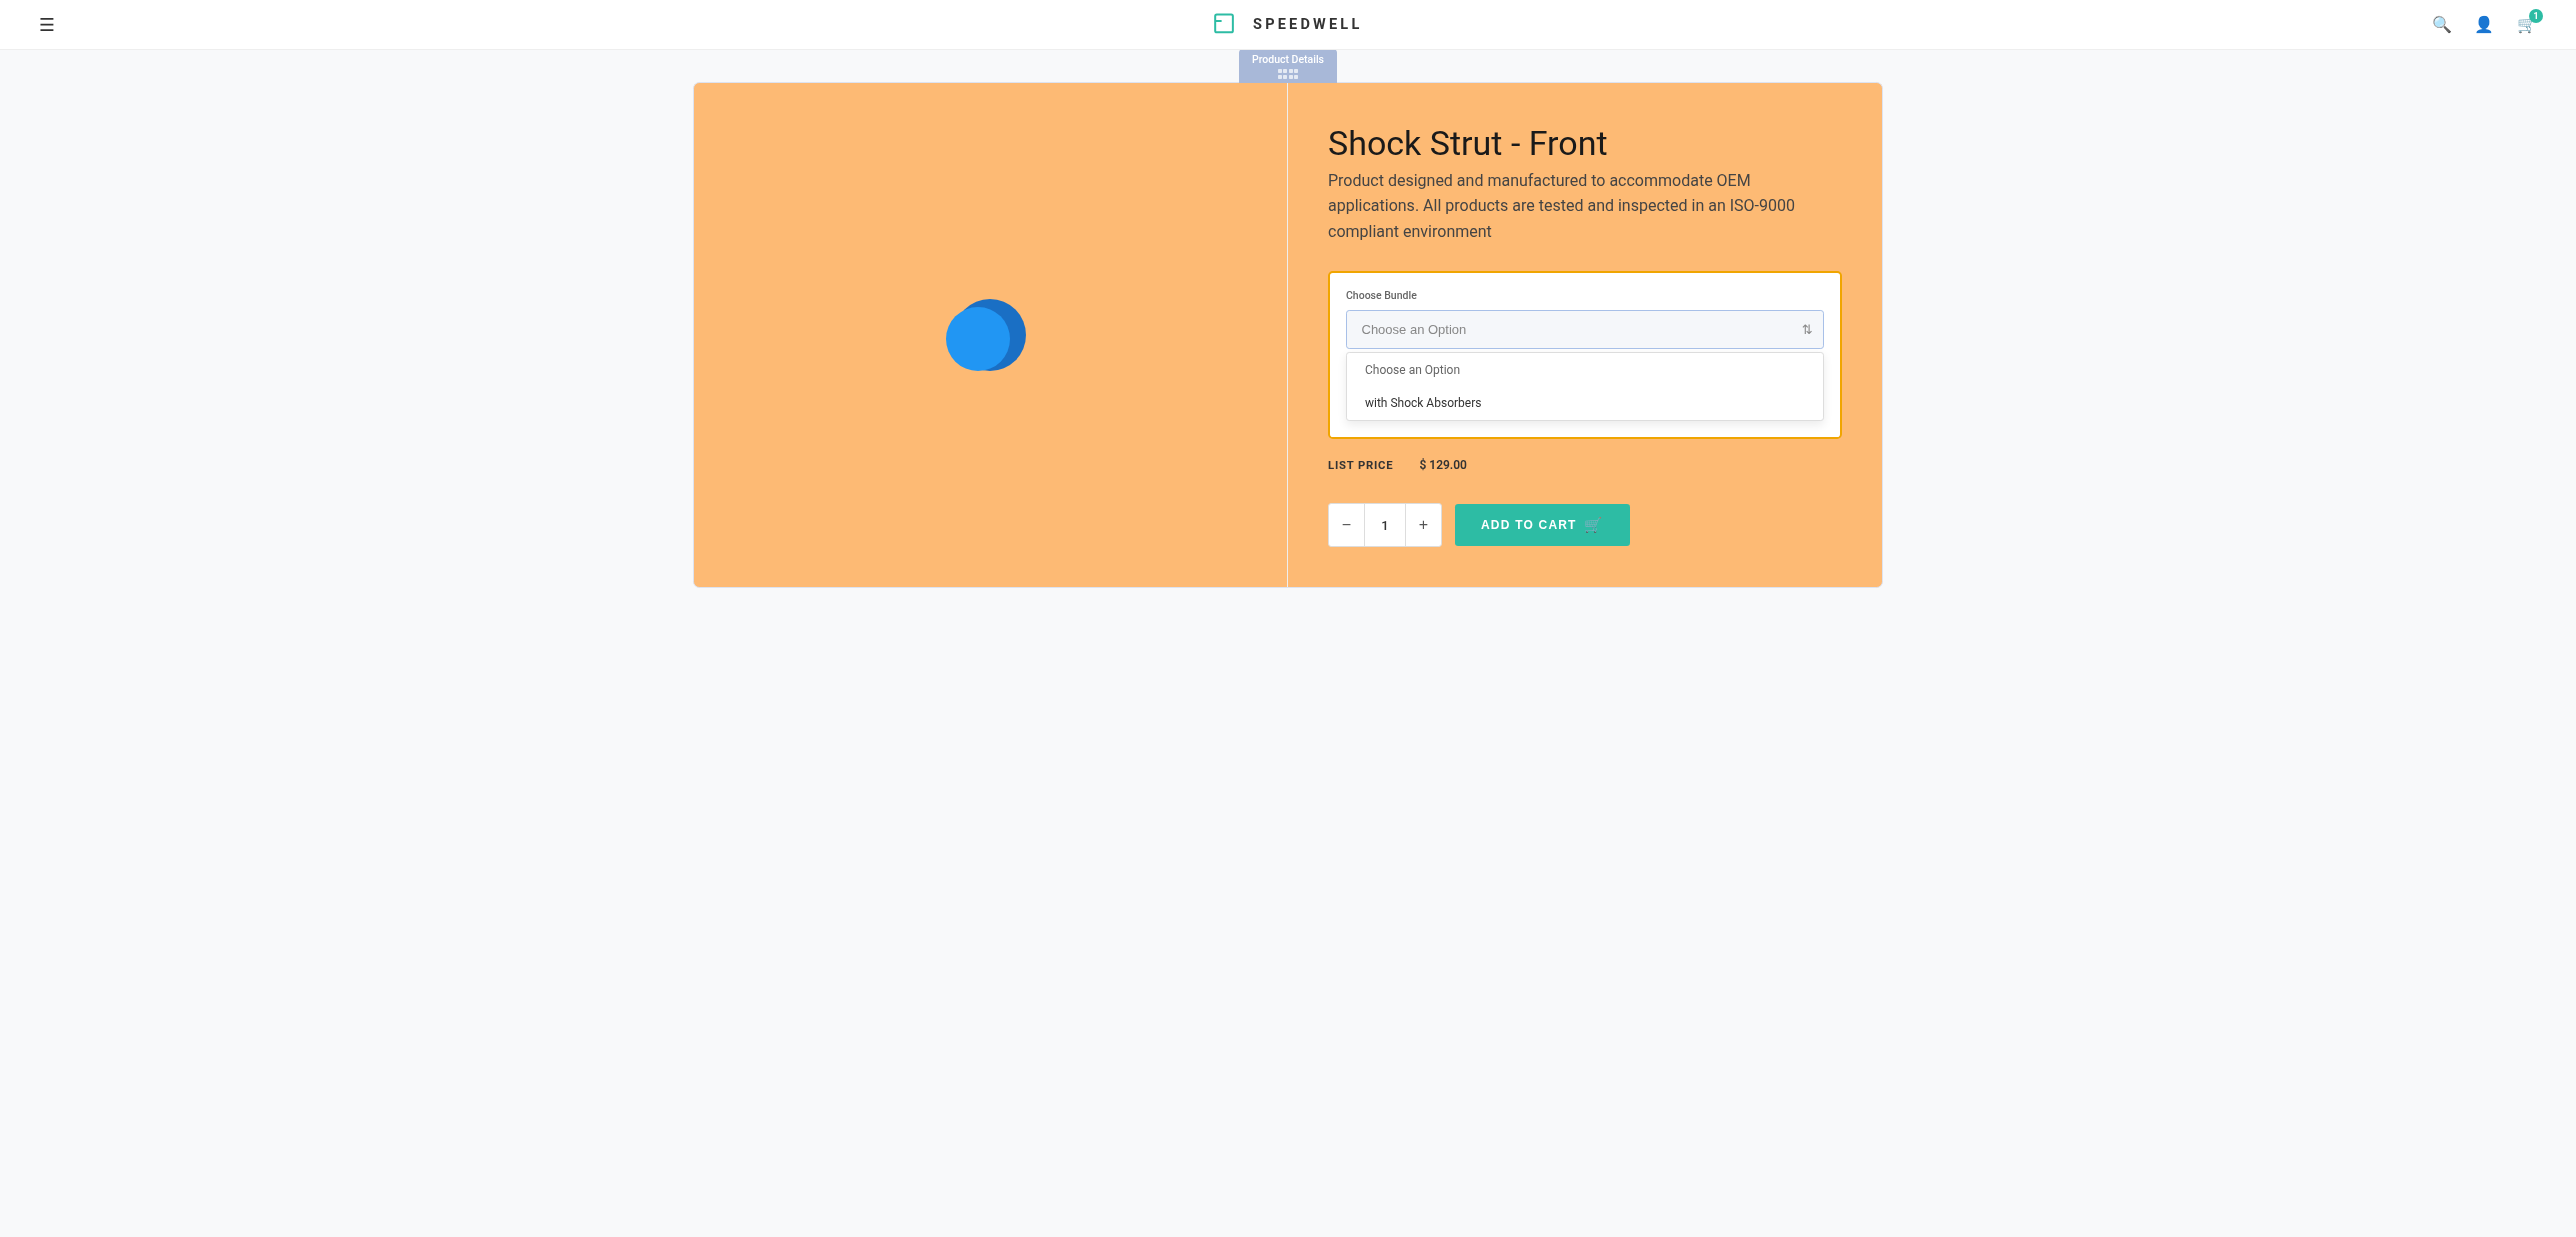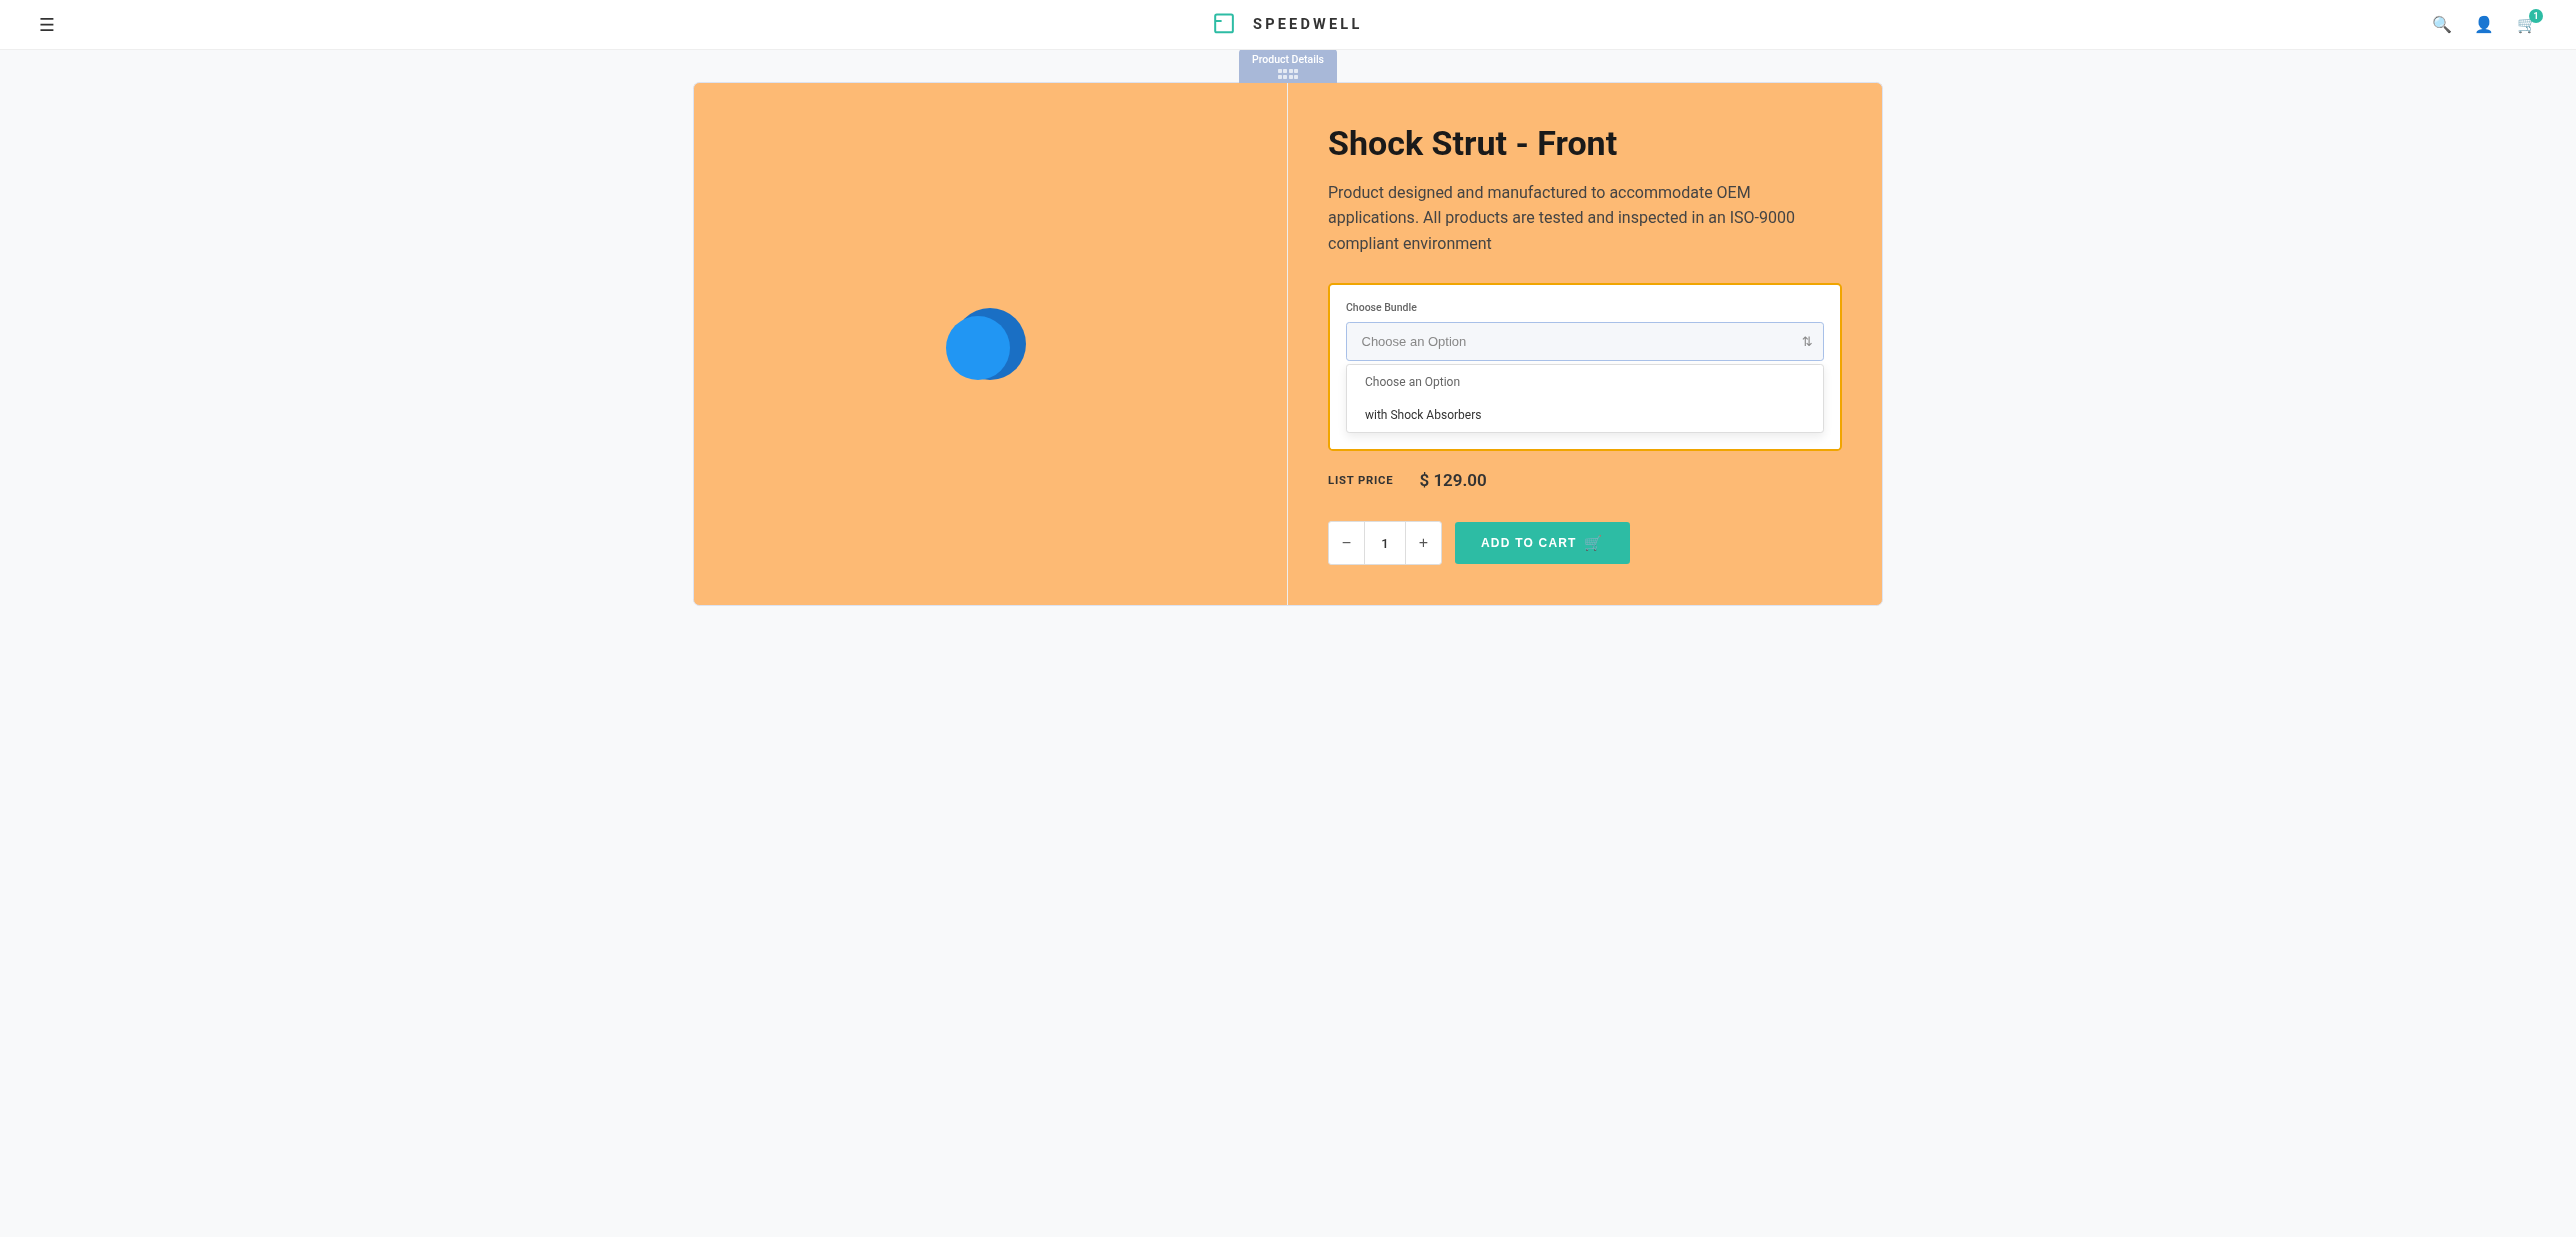--- a/index.html
+++ b/index.html
@@ -173,23 +173,23 @@
     }
 
     
     .product-info-panel {
       width: 50%;
       padding: 40px 40px 40px 40px;
     }
 
     .product-title {
       font-size: 34px;
-      font-weight: 700;
+      font-weight: 400;
       color: #1a1a1a;
-      margin-bottom: 16px;
+      margin-bottom: 4px;
       line-height: 1.2;
     }
 
     .product-description {
       font-size: 16px;
       color: #444;
       line-height: 1.6;
       margin-bottom: 26px;
       max-width: 547px;
     }
@@ -269,21 +269,21 @@
     }
 
     .price-label {
       font-size: 11.3px;
       font-weight: 700;
       color: #333;
       letter-spacing: 0.8px;
     }
 
     .price-value {
-      font-size: 17px;
+      font-size: 12px;
       font-weight: 600;
       color: #333;
     }
 
     
     .cart-controls {
       display: flex;
       align-items: center;
       gap: 13px;
     }

